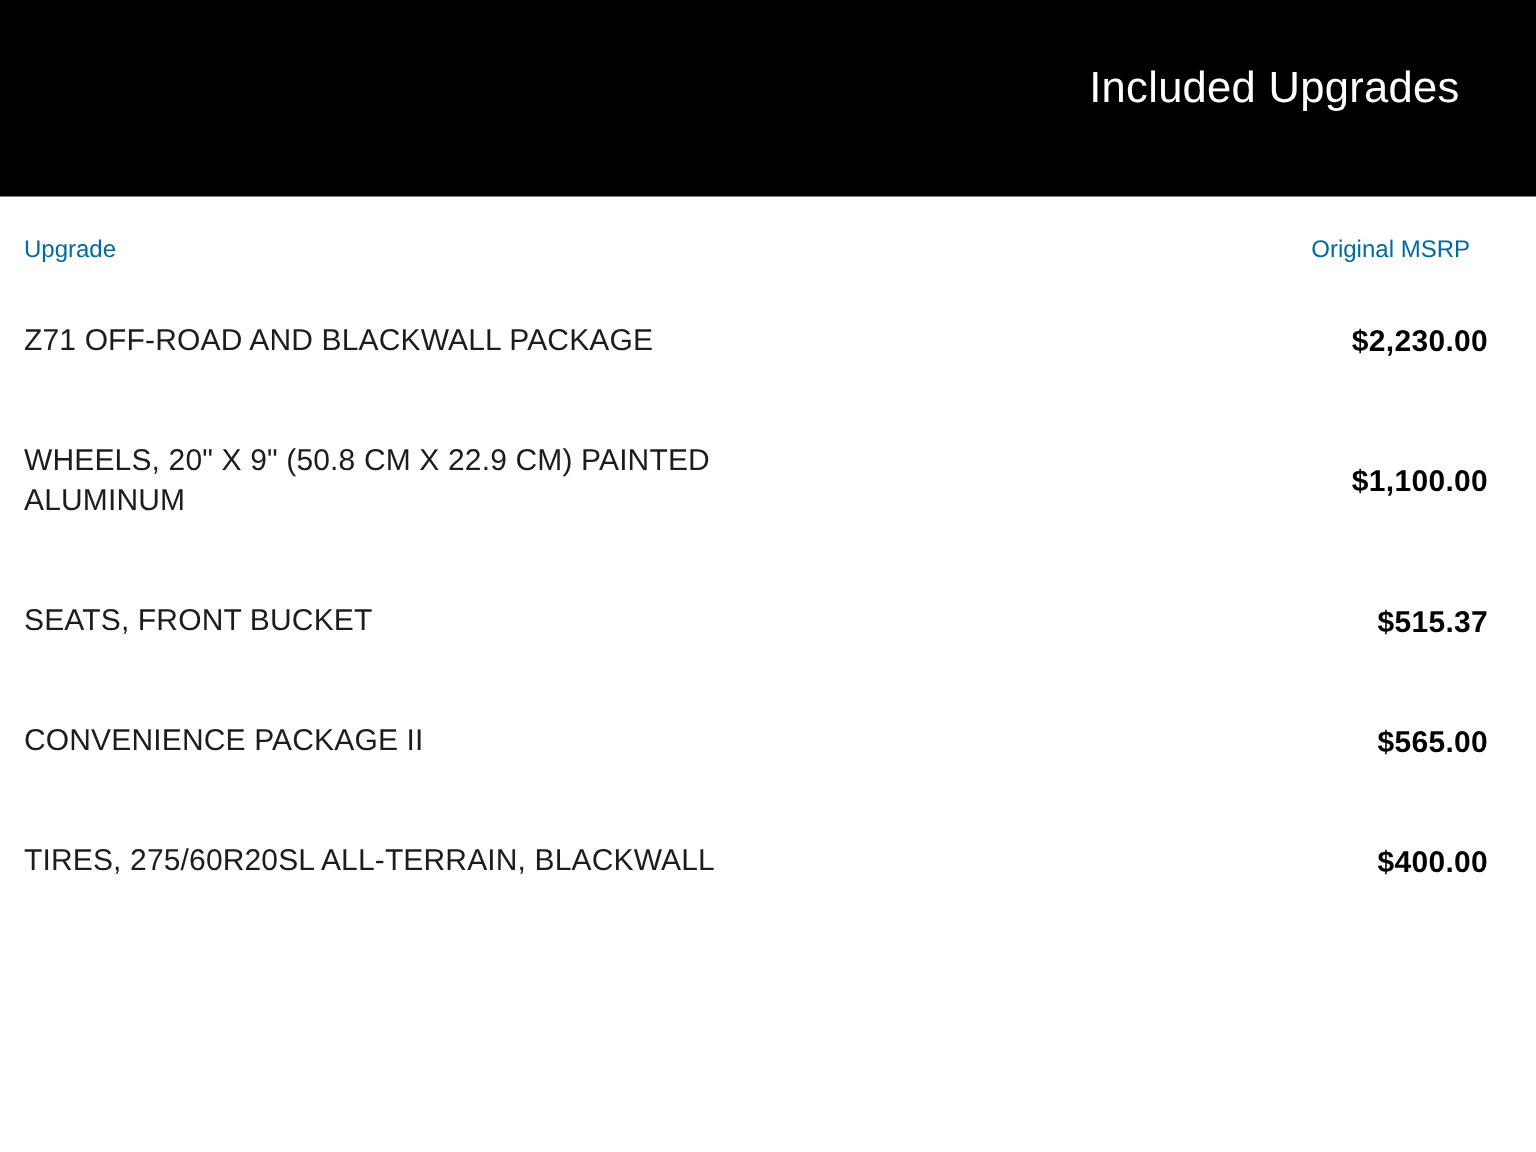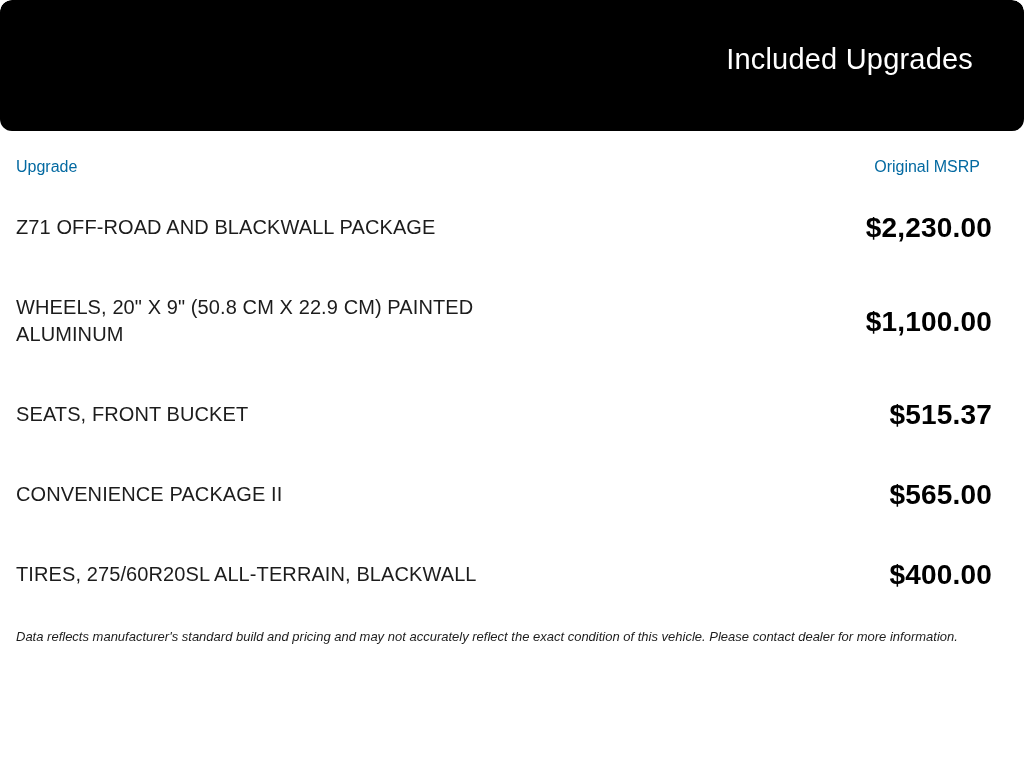--- a/index.html
+++ b/index.html
@@ -1,15 +1,15 @@
 <!DOCTYPE html>
 <html><head>
 <meta charset="utf-8">
 <style>
-  * { box-sizing: border-box; border-radius: 12px; }
+  * { box-sizing: border-box; }
   html, body {
     margin: 0;
     padding: 0;
     background: #ffffff;
     font-family: "Liberation Sans", sans-serif;
   }
   body {
     width: 1024px;
     height: 768px;
     overflow: hidden;
@@ -52,21 +52,21 @@
   th.h-price { text-align: right; padding-right: 44px; }
   td.cell-name {
     font-size: 20px;
     color: #1c1c1c;
     line-height: 27px;
     padding: 26px 0 27px 16px;
     vertical-align: middle;
     letter-spacing: 0.1px;
   }
   td.cell-price {
-    font-size: 28px;
+    font-size: 20px;
     font-weight: 700;
     color: #000000;
     text-align: right;
     padding-right: 32px;
     vertical-align: middle;
     white-space: nowrap;
     letter-spacing: 0.2px;
   }
   
   .disclaimer {
@@ -113,14 +113,13 @@
           <td class="cell-name">CONVENIENCE PACKAGE II</td>
           <td class="cell-price">$565.00</td>
         </tr>
         <tr>
           <td class="cell-name">TIRES, 275/60R20SL ALL-TERRAIN, BLACKWALL</td>
           <td class="cell-price">$400.00</td>
         </tr>
       </tbody>
   </table>
 
-  <p class="disclaimer">Data reflects manufacturer's standard build and pricing and may not accurately reflect the exact condition of this vehicle. Please contact dealer for more information.</p>
 </main>
 
 </body></html>

